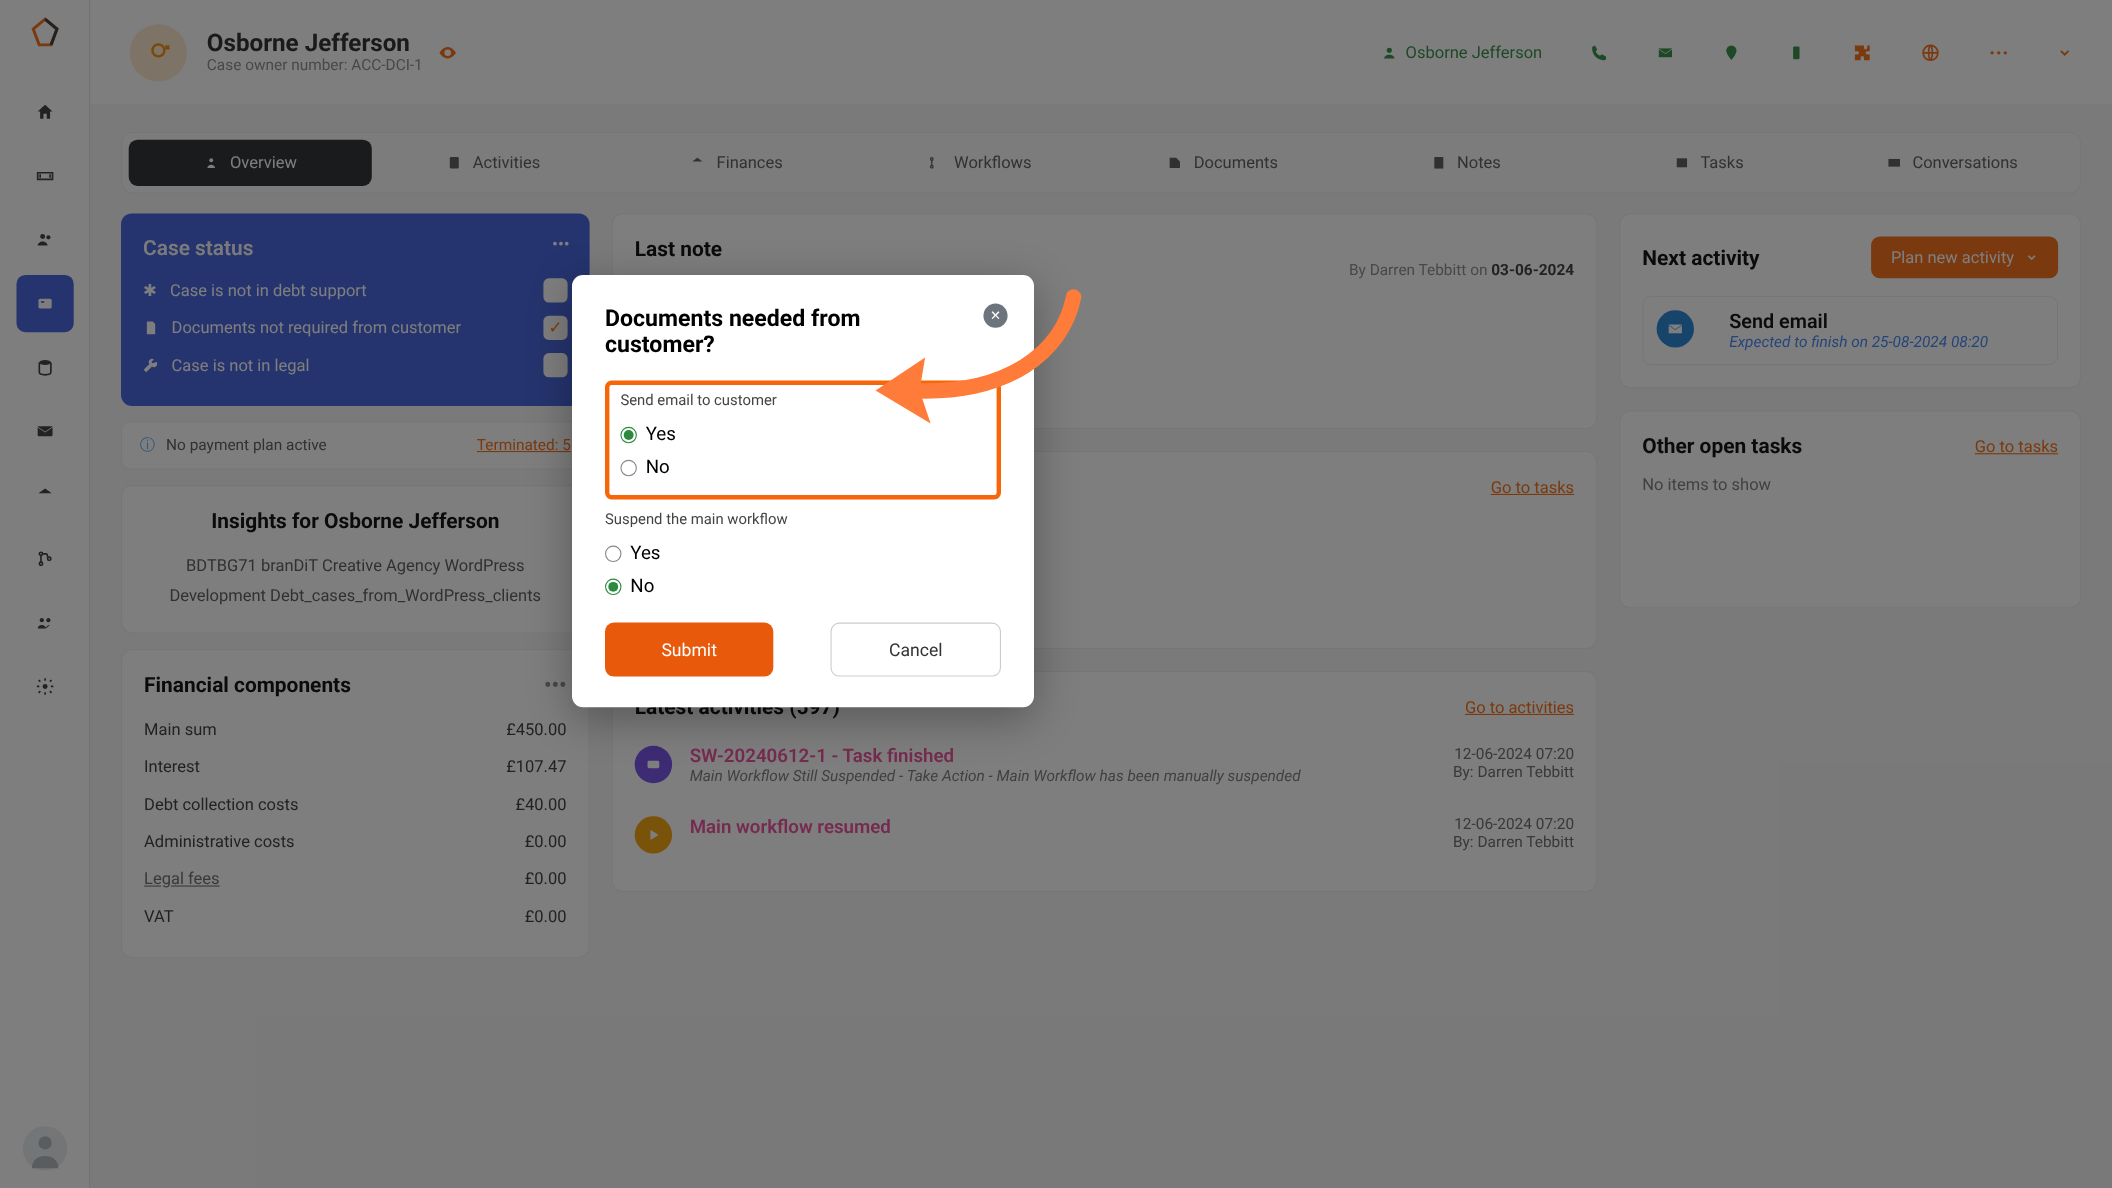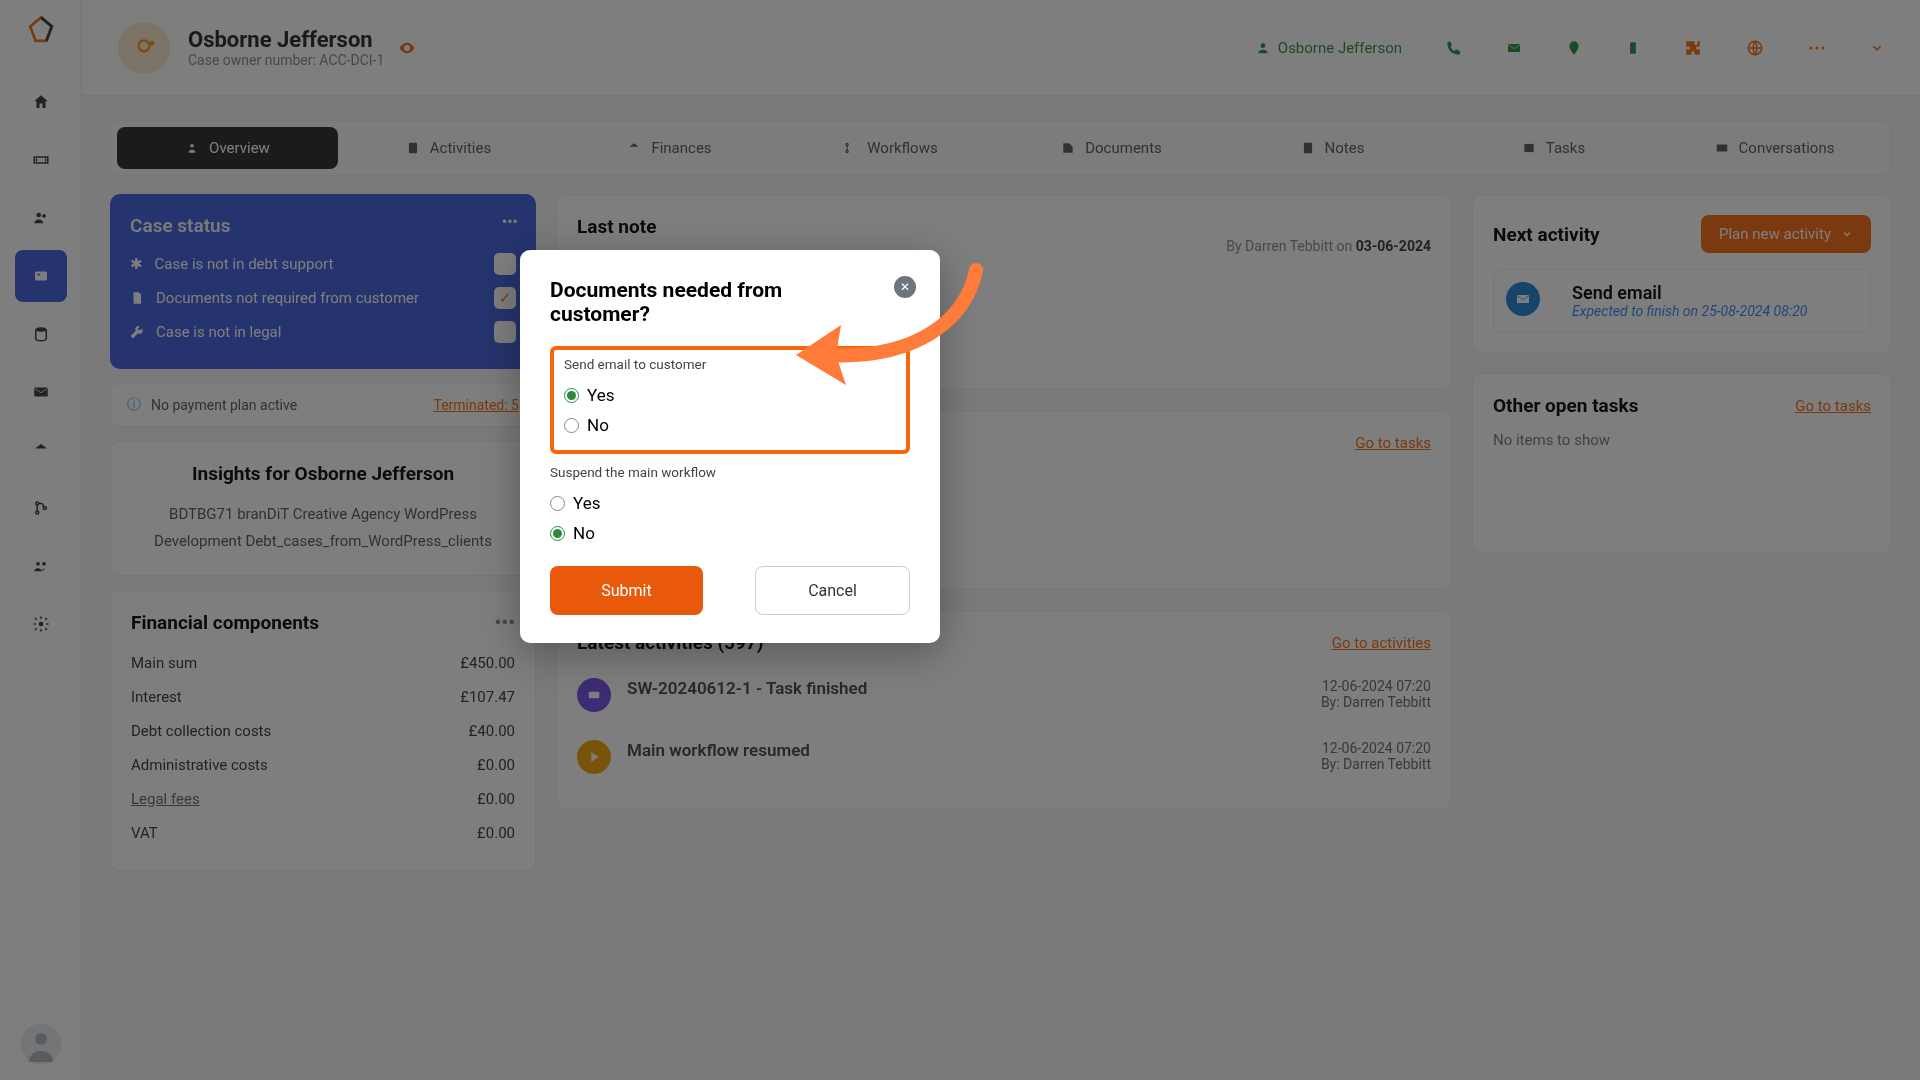--- a/index.html
+++ b/index.html
@@ -67,21 +67,21 @@
 
 .next-act { display: flex; align-items: flex-start; gap: 32px; margin-top: 16px; padding: 12px; border: 1px solid #eee; border-radius: 8px; }
 .na-icon { width: 34px; height: 34px; border-radius: 50%; background: #1c7ed6; color: #fff; display: flex; align-items: center; justify-content: center; }
 .na-title { font-size: 18px; font-weight: 600; }
 .na-sub { font-size: 14px; color: #3b82f6; font-style: italic; }
 
 .activity-row { display: flex; align-items: flex-start; gap: 16px; padding: 14px 0; }
 .act-icon { width: 34px; height: 34px; border-radius: 50%; display: flex; align-items: center; justify-content: center; color: #fff; }
 .act-purple { background: #7048e8; }
 .act-yellow { background: #f59f00; }
-.act-title { font-size: 17px; font-weight: 600; color: #404040; }
+.act-title { font-size: 17px; font-weight: 600; color: #ec4899; }
 .act-sub { font-size: 14px; color: #777; font-style: italic; }
 .act-meta { margin-left: auto; text-align: right; font-size: 14px; color: #666; }
 
 .latest { margin-top: 20px; }
 
 
 .dim-overlay { position: absolute; inset: 0; background: rgba(20,20,20,0.55); }
 .modal { position: absolute; left: 520px; top: 250px; width: 420px; background: #fff; border-radius: 10px; padding: 28px 30px; box-shadow: 0 10px 40px rgba(0,0,0,0.3); }
 .modal h2 { font-size: 21px; font-weight: 700; margin-bottom: 20px; padding-right: 30px; }
 .modal-close { position: absolute; top: 26px; right: 24px; width: 22px; height: 22px; border-radius: 50%; background: #6c757d; color: #fff; display: flex; align-items: center; justify-content: center; font-size: 12px; cursor: pointer; }
@@ -403,20 +403,21 @@
             <a class="link">Go to activities</a>
           </div>
           <div class="activity-row">
             <div class="act-icon act-purple">
                 <svg width="16" height="16" viewBox="0 0 24 24" fill="currentColor">
                   <rect x="4" y="7" width="16" height="10" rx="2"></rect>
                 </svg>
               </div>
             <div style="flex:1">
               <div class="act-title">SW-20240612-1 - Task finished</div>
+              <div class="act-sub">Main Workflow Still Suspended - Take Action - Main Workflow has been manually suspended</div>
             </div>
             <div class="act-meta">
               <div>12-06-2024 07:20</div>
               <div>By: Darren Tebbitt</div>
             </div>
           </div>
           <div class="activity-row">
             <div class="act-icon act-yellow">
                 <svg width="16" height="16" viewBox="0 0 24 24" fill="currentColor">
                   <path d="M8 5v14l11-7z"></path>

